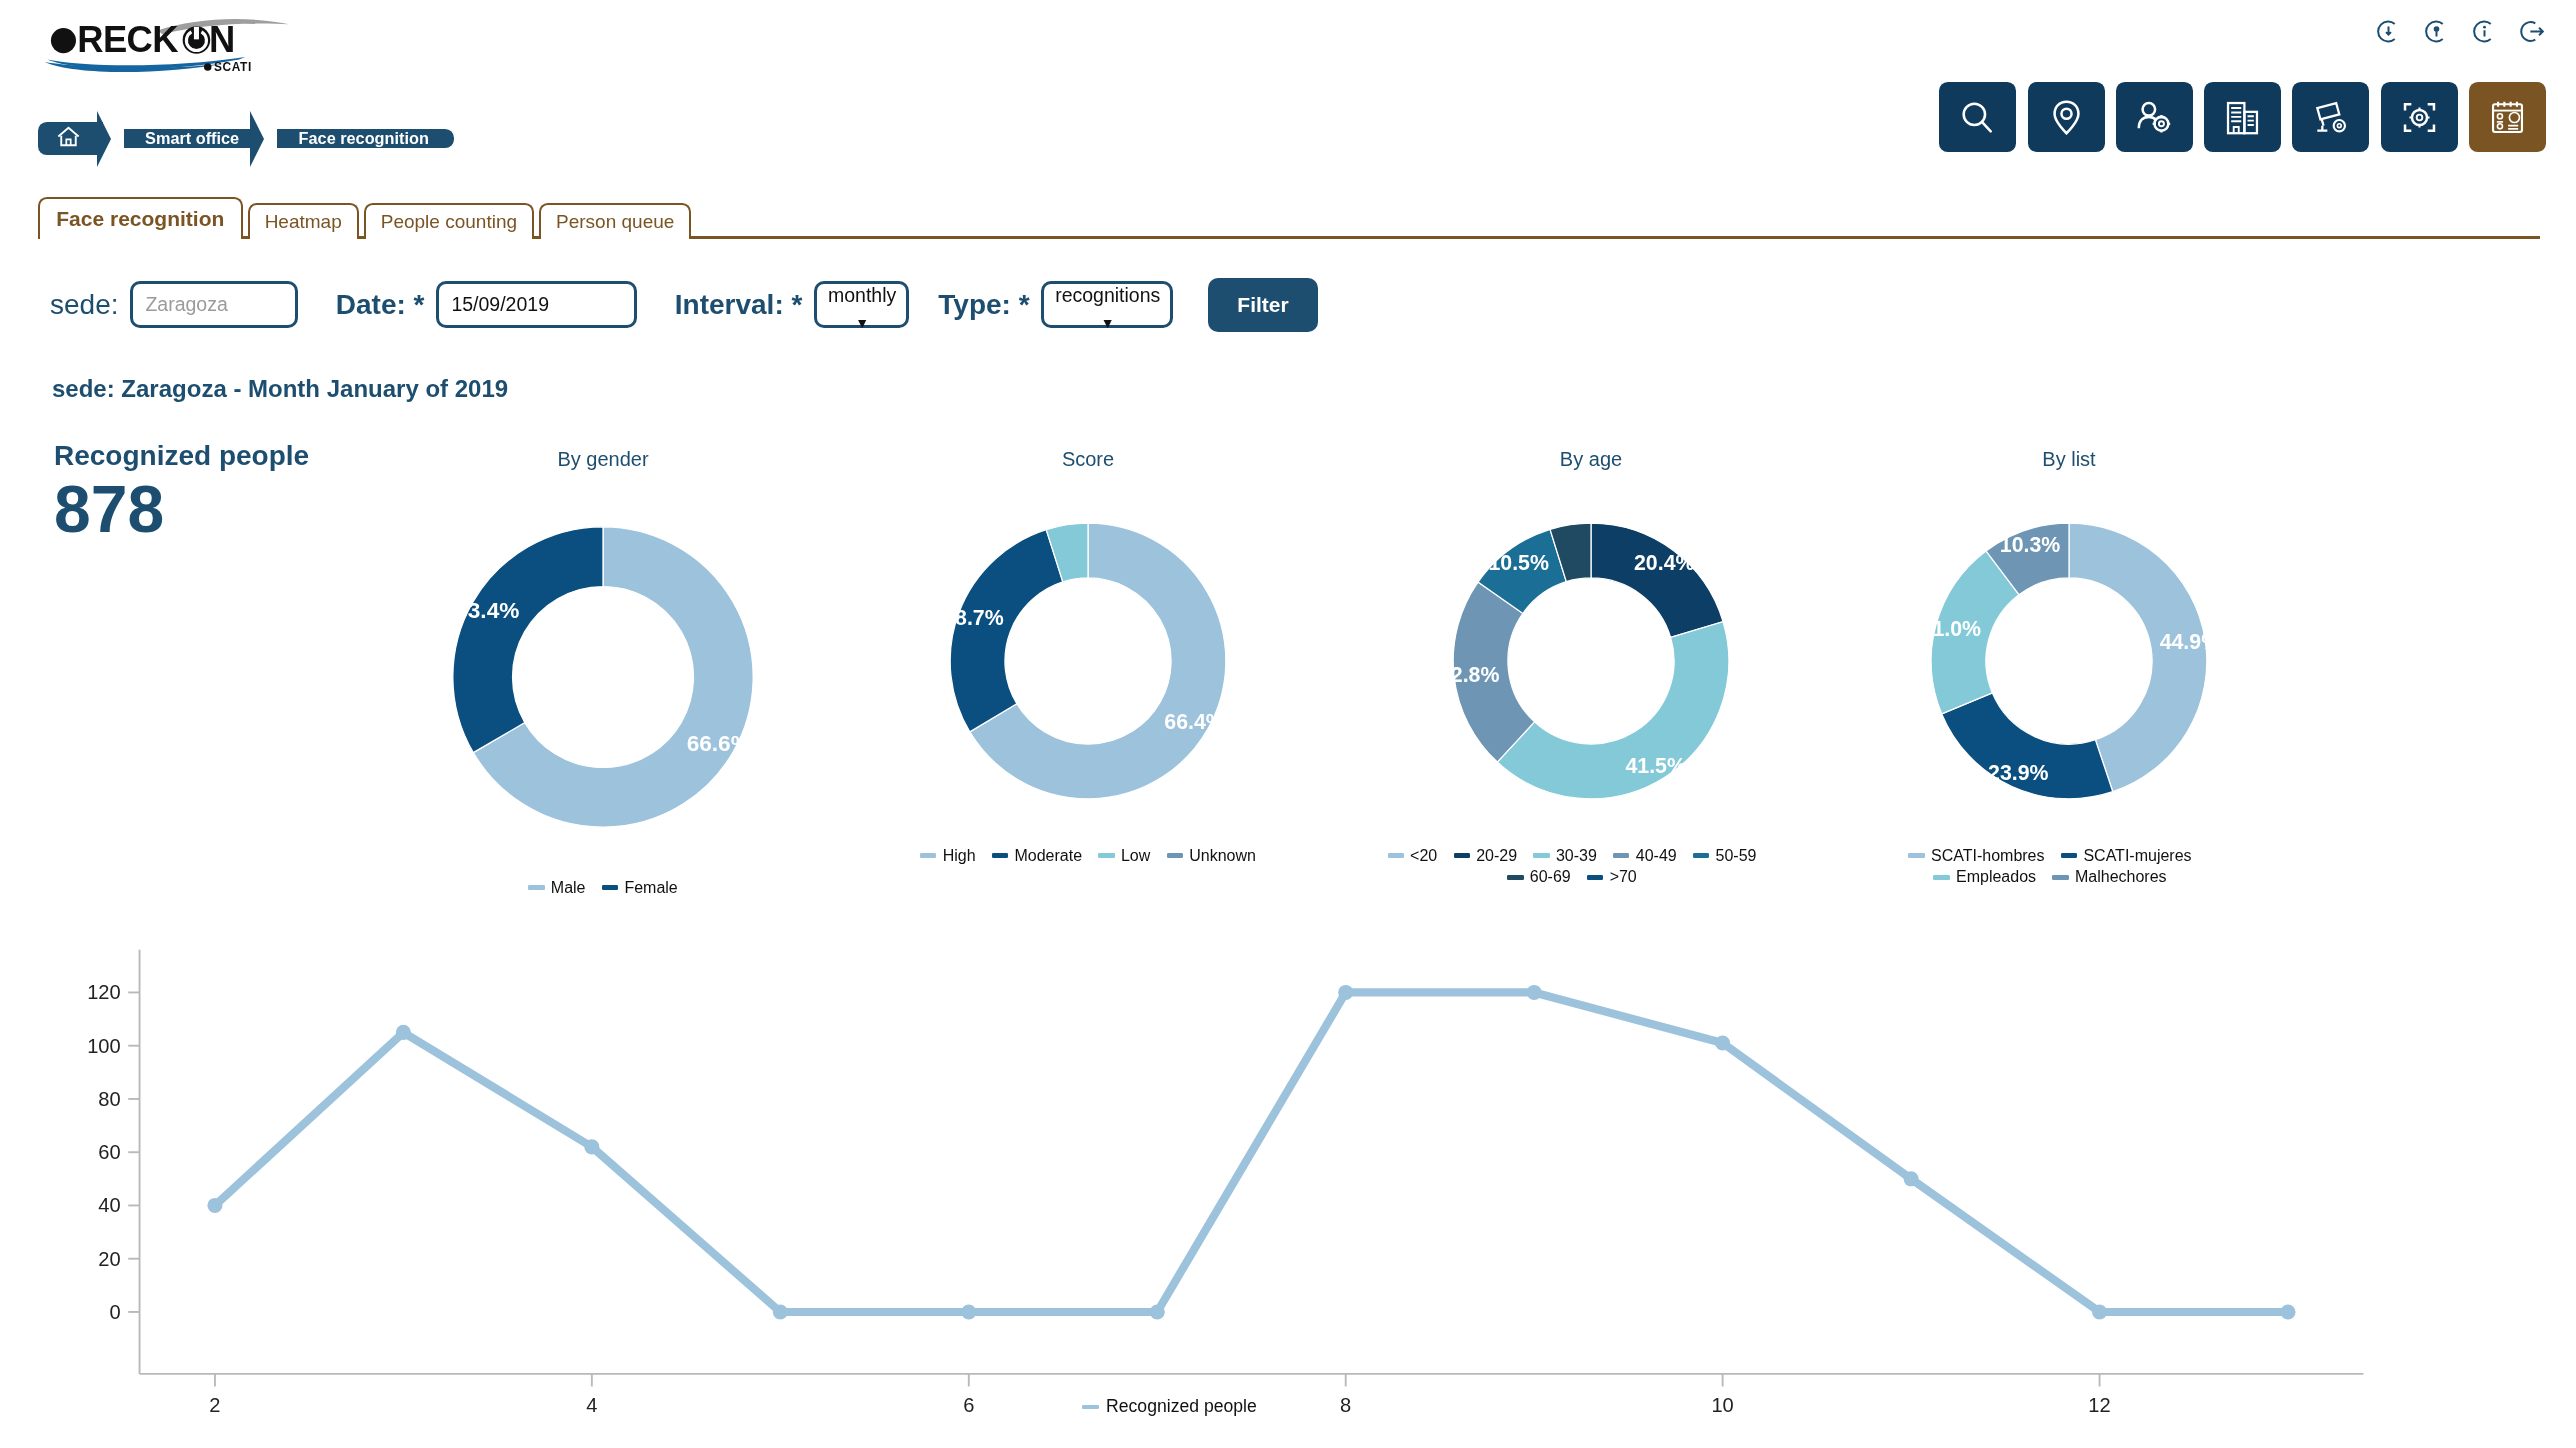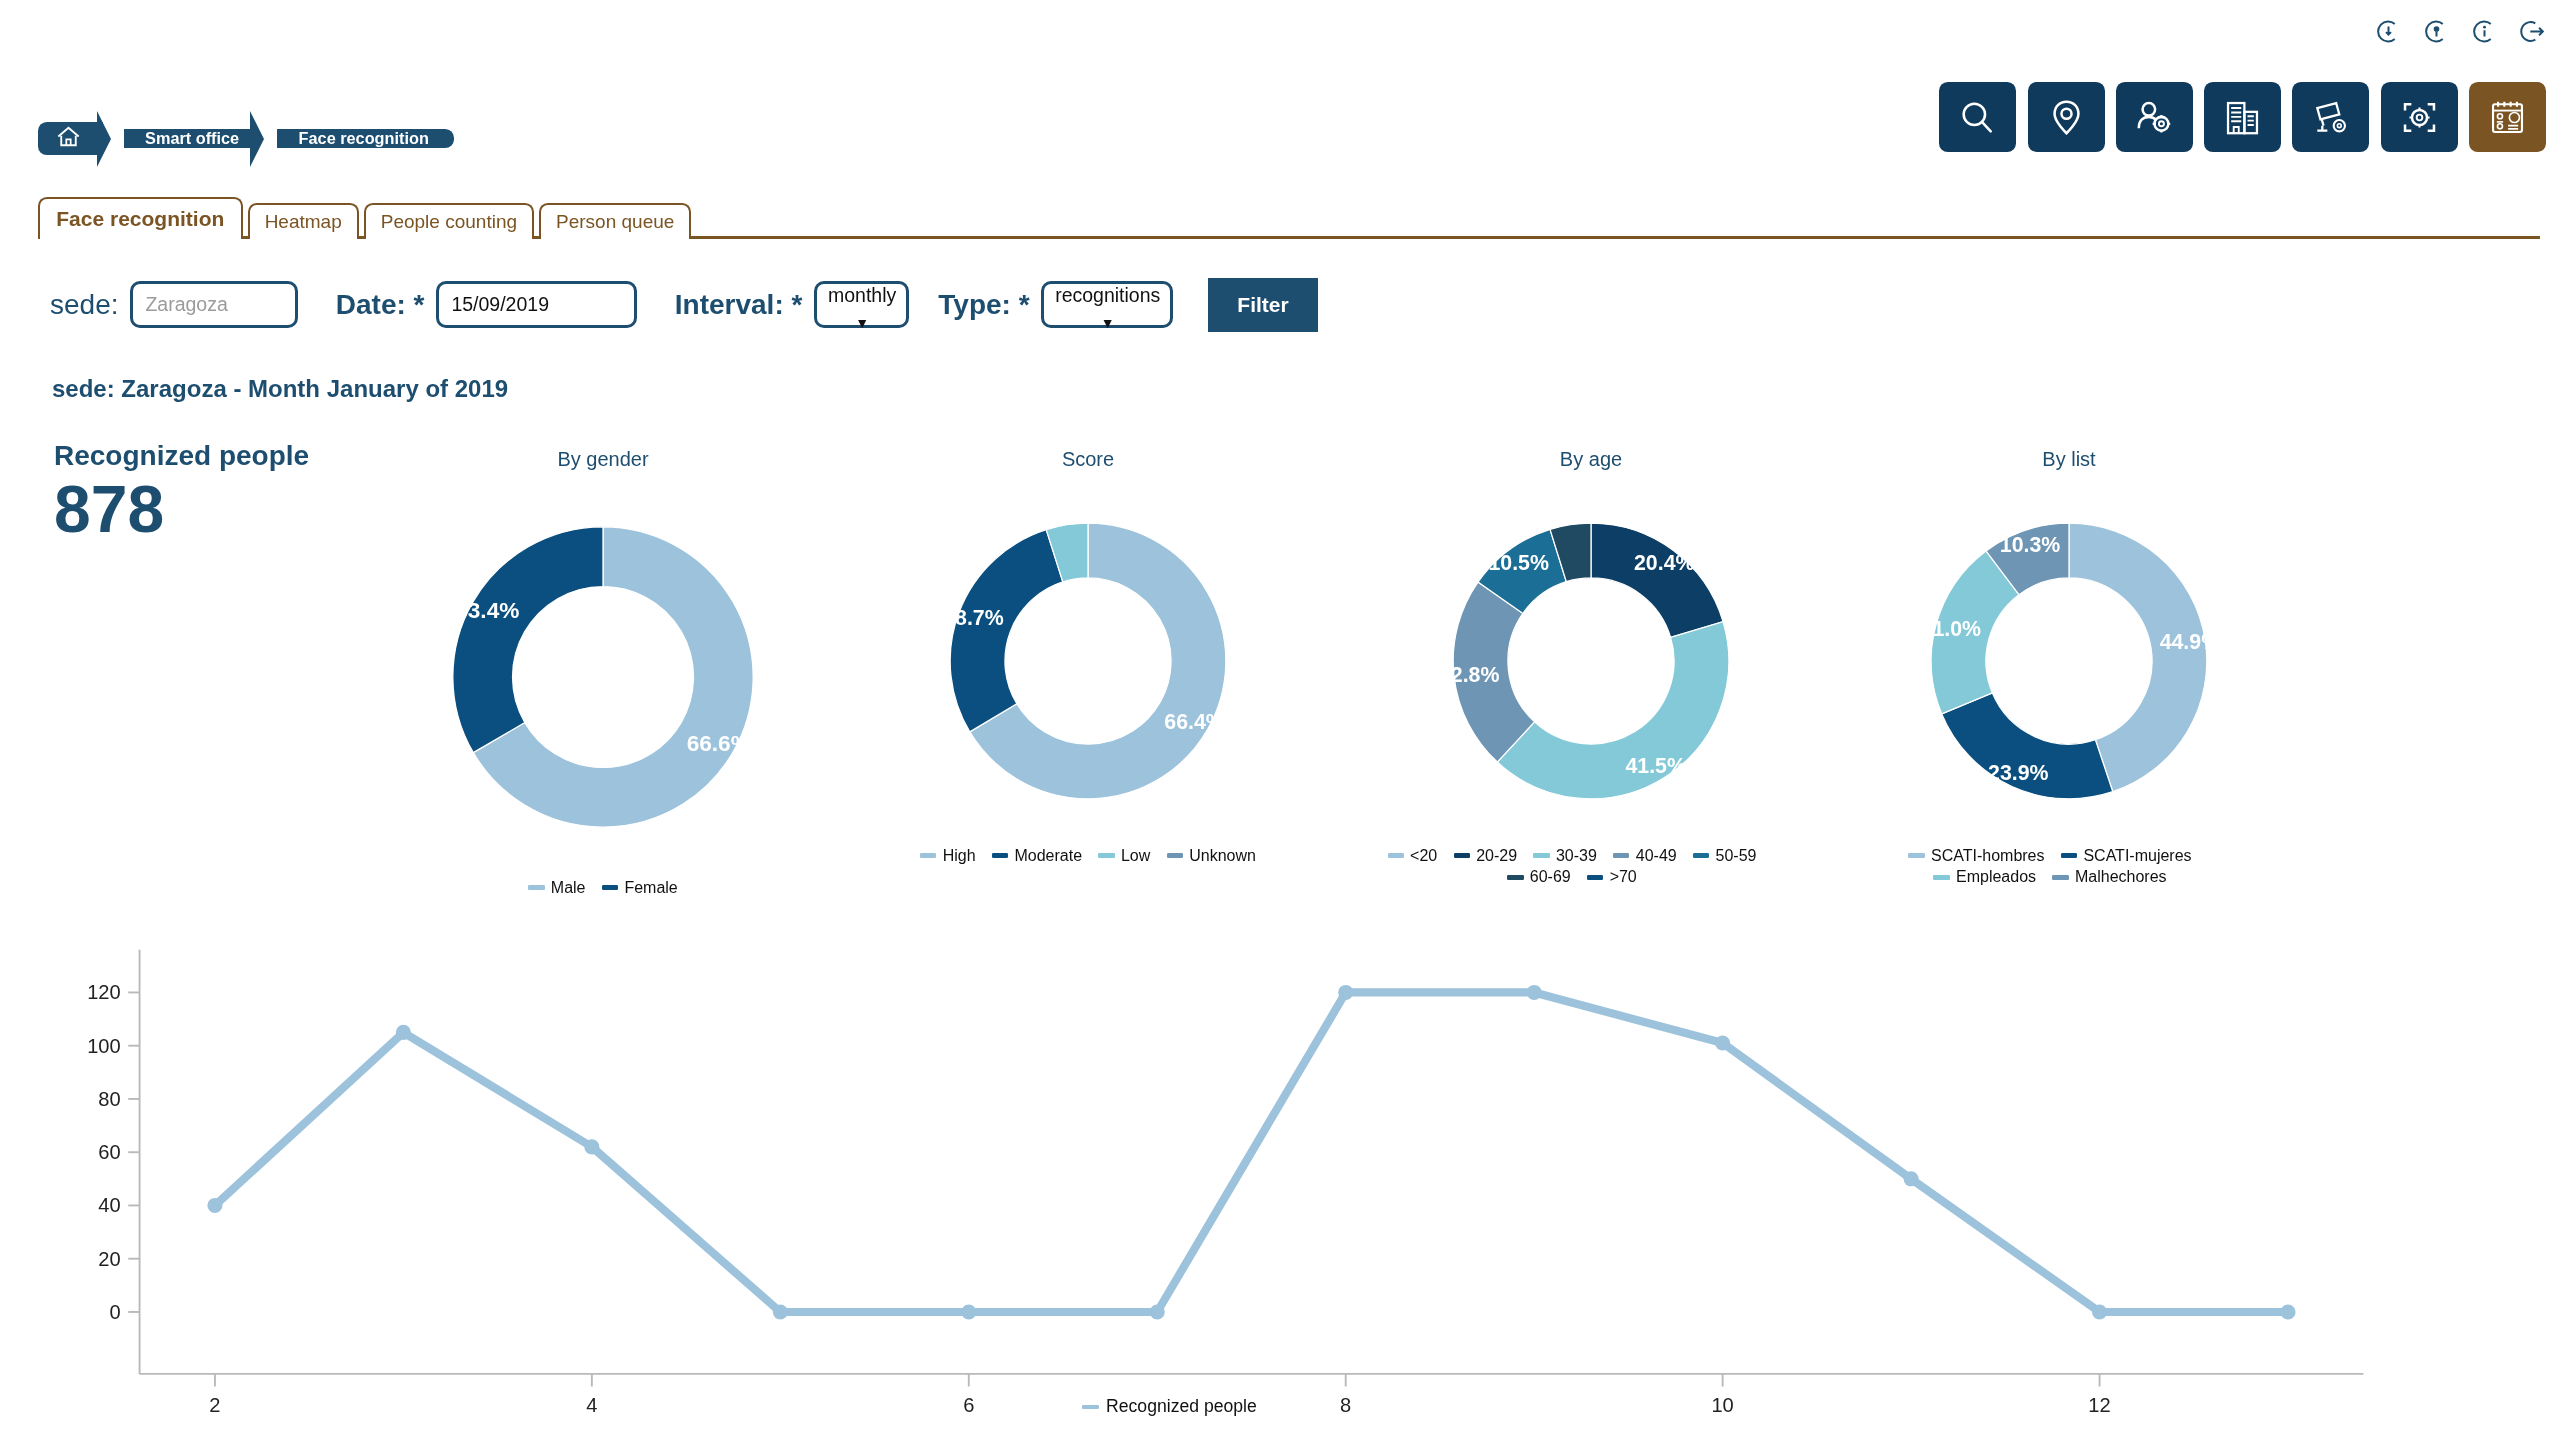--- a/index.html
+++ b/index.html
@@ -71,21 +71,21 @@
     font-size: 19.5px; color: #111; min-width: 63px;
   }
   .f-input.placeholder { color: #9b9b9b; }
   .f-select {
     border: 3.1px solid #1d4e70; border-radius: 10px; background: #ffffff;
     height: 47px; padding: 0 10px 0 11.3px; display: flex; align-items: center; gap: 8.8px;
     font-size: 19.5px; color: #111; cursor: pointer; flex-direction: column;
   }
   .caret { font-size: 14px; line-height: 1; }
   .filter-btn {
-    background: #1d4e70; color: #fff; border-radius: 0; font-size: 21px; font-weight: 700;
+    background: #1d4e70; color: #fff; border-radius: 10px; font-size: 21px; font-weight: 700;
     height: 54px; display: flex; align-items: center; justify-content: center;
     padding: 0 29px; margin-left: 35px; cursor: pointer;
   }
   .gap-lg { width: 38px; }
   .gap-md { width: 29px; }
 
   
   .subtitle { position: absolute; left: 52px; top: 375px; color: #1d4e70; font-size: 24px; font-weight: 700; }
 
   
@@ -108,20 +108,35 @@
   .linechart { position: absolute; left: 38px; top: 931px; width: 2339px; height: 490px; }
   .lc-legend { position: absolute; left: 0; top: 1393px; width: 2339px; text-align: center;
                font-size: 17.6px; color: #111; }
   .lc-legend .lg-item { gap: 7.5px; }
 </style>
 </head>
 <body>
 
 <div class="page">
 
+  <div class="logo-wrap">
+    <svg class="logo-svg" width="283" height="69" viewBox="0 0 450 110">
+      <path d="M10 78 C 60 100, 200 98, 300 80 C 200 92, 70 88, 10 78 Z" fill="#1565a0"></path>
+      <path d="M14 74 C 70 96, 210 94, 320 74 L 330 70 C 210 88, 75 86, 14 74 Z" fill="#1565a0"></path>
+      <path d="M190 28 C 250 8, 330 4, 400 18 C 340 14, 255 18, 198 34 Z" fill="#9e9e9e"></path>
+      <circle cx="40" cy="44" r="20" fill="#111"></circle>
+      <text x="62" y="62" font-family="Liberation Sans, sans-serif" font-size="58" font-weight="700" fill="#111" letter-spacing="-1">RECK</text>
+      <circle cx="252" cy="43" r="22" fill="#111"></circle>
+      <rect x="248" y="22" width="8" height="20" fill="#fff"></rect>
+      <path d="M244 30 a16 16 0 1 0 16 0" fill="none" stroke="#fff" stroke-width="5"></path>
+      <text x="272" y="62" font-family="Liberation Sans, sans-serif" font-size="58" font-weight="700" fill="#111">N</text>
+      <circle cx="270" cy="86" r="6" fill="#111"></circle>
+      <text x="280" y="93" font-family="Liberation Sans, sans-serif" font-size="19" font-weight="700" fill="#111" letter-spacing="1">SCATI</text>
+    </svg>
+  </div>
 
   <div class="top-icons">
     <div class="top-icon">
       <svg width="25" height="25" viewBox="0 0 40 40">
           <path d="M30 8 A16 16 0 1 0 30 32" fill="none" stroke="#1d4e70" stroke-width="3.2"></path>
           <path d="M20 12 v12 M16 21 l4 4 4-4" fill="none" stroke="#1d4e70" stroke-width="3.2"></path>
         </svg>
     </div>
     <div class="top-icon">
       <svg width="25" height="25" viewBox="0 0 40 40">

